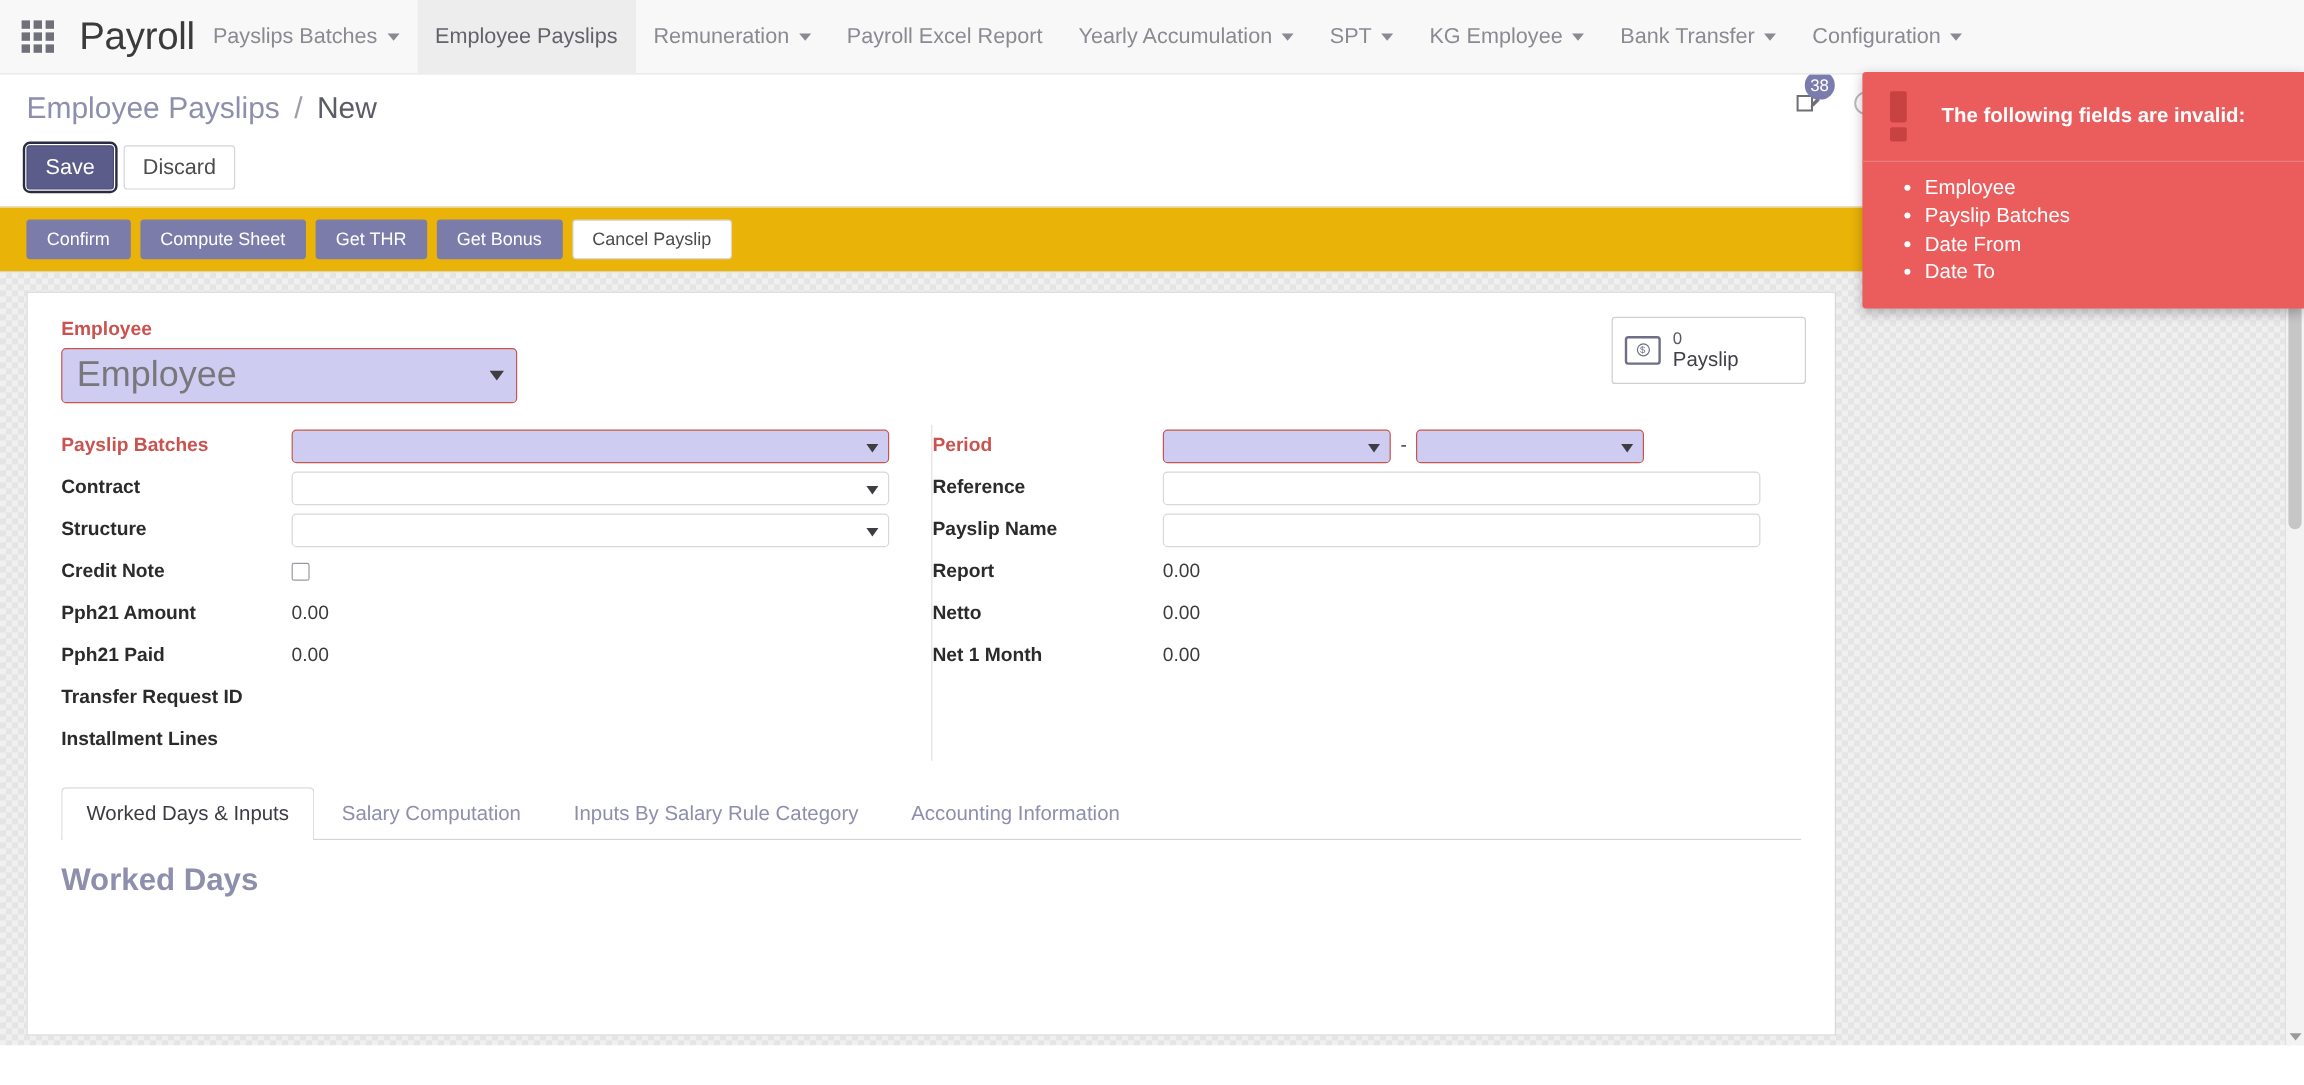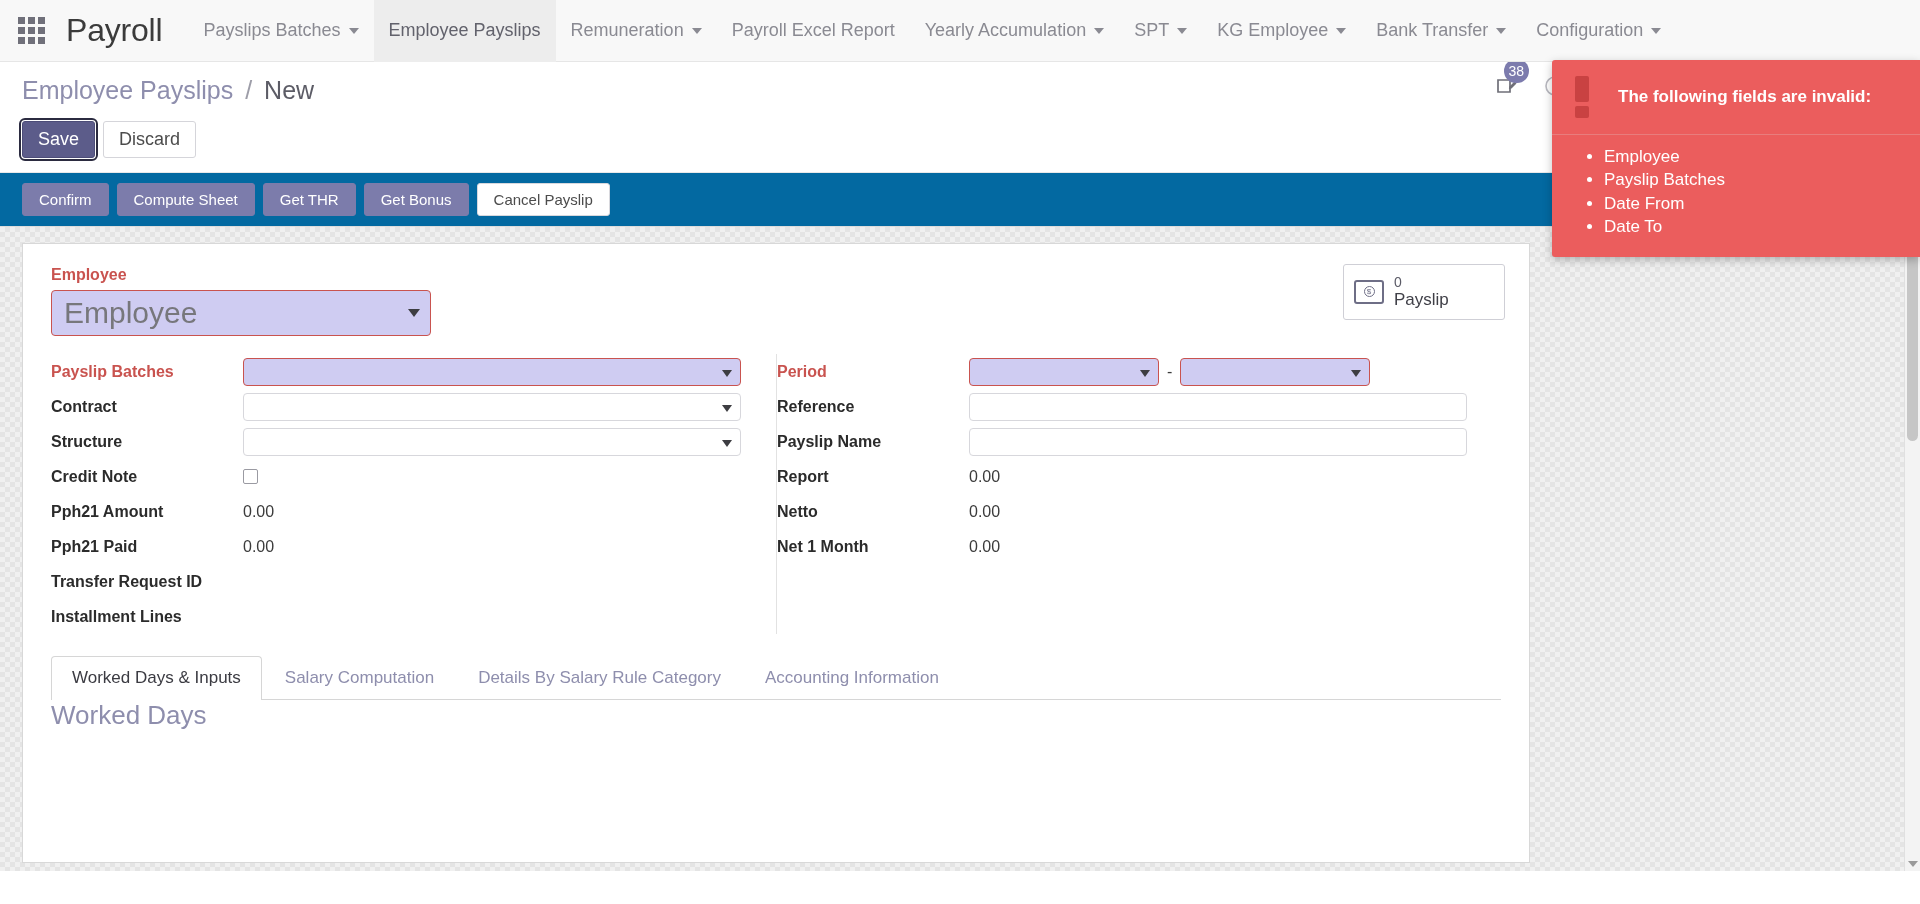--- a/index.html
+++ b/index.html
@@ -33,21 +33,20 @@
     justify-content: center;
     align-content: center;
     margin-right: 18px;
     cursor: pointer;
   }
   .apps-grid i { background: #70707a; display: block; width: 7px; height: 7px; }
   .brand {
     font-size: 32px;
     color: #3b3b3b;
     font-weight: 400;
-    margin-right: 26px;
     letter-spacing: -0.2px;
     white-space: nowrap;
   }
   .menu {
     display: flex;
     align-items: stretch;
     height: 62px;
   }
   .menu-item {
     display: flex;
@@ -135,21 +134,21 @@
     white-space: nowrap;
   }
   .btn-primary {
     background: #5c5c8a;
     border-color: #4c4c78;
     color: #ffffff;
   }
   .btn-focus { outline: 2px solid #2b2b40; outline-offset: 1px; border-radius: 3px; }
 
   .action-bar {
-    background: #0369a1;
+    background: #eab308;
     border-top: 1px solid #e9e9e9;
     border-bottom: 1px solid #dcdcdc;
     padding: 10px 0 10px 22px;
     display: flex;
     align-items: center;
     gap: 8px;
   }
   .btn-action {
     background: #7c7cab;
     border: 1px solid #7c7cab;
@@ -331,23 +330,24 @@
     white-space: nowrap;
   }
   .tab.active {
     color: #3b3b42;
     background: #ffffff;
     border-color: #d6d6d6;
     margin-bottom: -1px;
     padding-bottom: 12px;
   }
   .section-title {
+    margin-top: 18px;
     font-size: 26px;
     color: #8e8ead;
-    font-weight: normal;
+    font-weight: bold;
   }
 
   
   .vscroll {
     position: absolute;
     right: 0; top: 0;
     width: 16px; height: 100%;
     background: #f3f3f3;
     border-left: 1px solid #e0e0e0;
   }
@@ -661,21 +661,21 @@
               <span class="num">0.00</span>
             </div>
           </div>
 
         </div>
       </div>
 
       <div class="notebook">
         <div class="tab active">Worked Days &amp; Inputs</div>
         <div class="tab">Salary Computation</div>
-        <div class="tab">Details By Salary Rule Category</div>
+        <div class="tab">Inputs By Salary Rule Category</div>
         <div class="tab">Accounting Information</div>
       </div>
 
       <div class="section-title">Worked Days</div>
 
     </div>
 
     <div class="vscroll">
       <span class="varrow up"></span>
       <div class="vthumb"></div>

